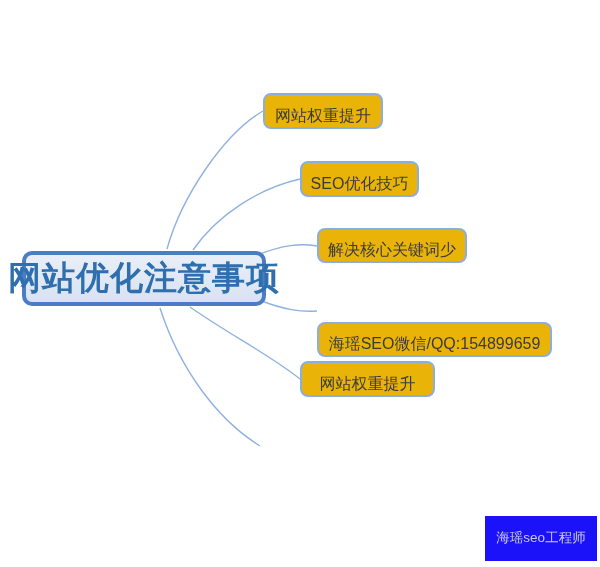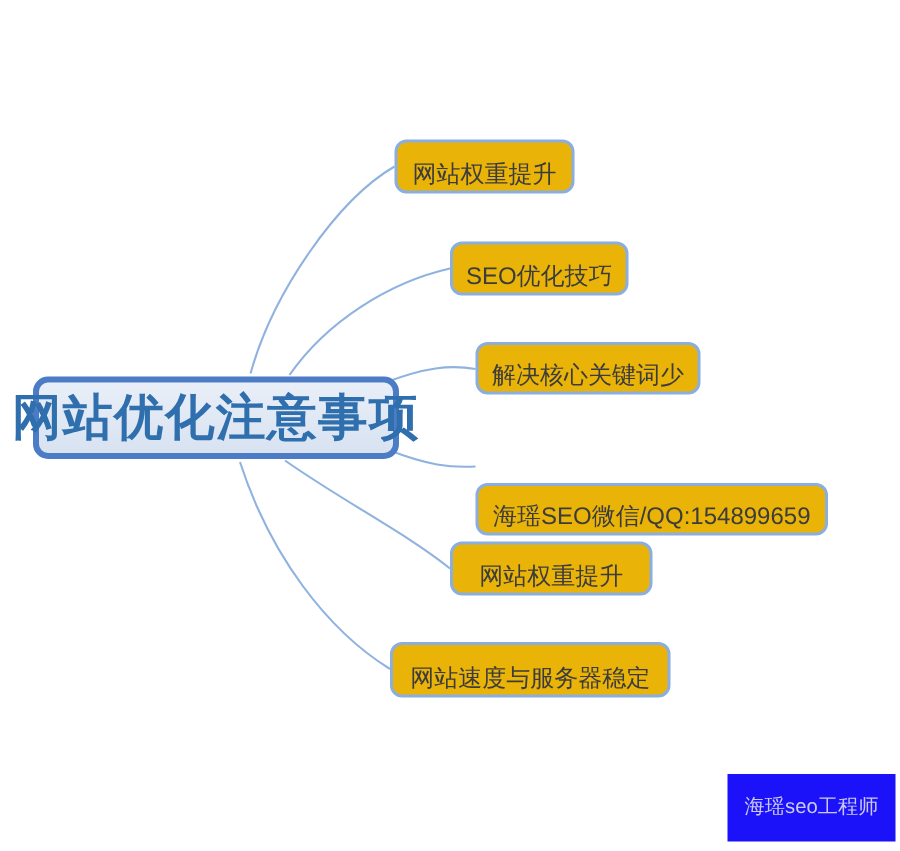--- a/index.html
+++ b/index.html
@@ -122,21 +122,18 @@
   </div>
 
   <div class="branch-node b4">
     <span>海瑶SEO微信/QQ:154899659</span>
   </div>
 
   <div class="branch-node b5">
     <span>网站权重提升</span>
   </div>
 
-  <div class="branch-node b6">
-    <span>网站速度与服务器稳定</span>
-  </div>
 
   <div class="watermark">
     <span class="wm-line1">海瑶seo工程师</span>
   </div>
 
 </div>
 
 </body></html>

